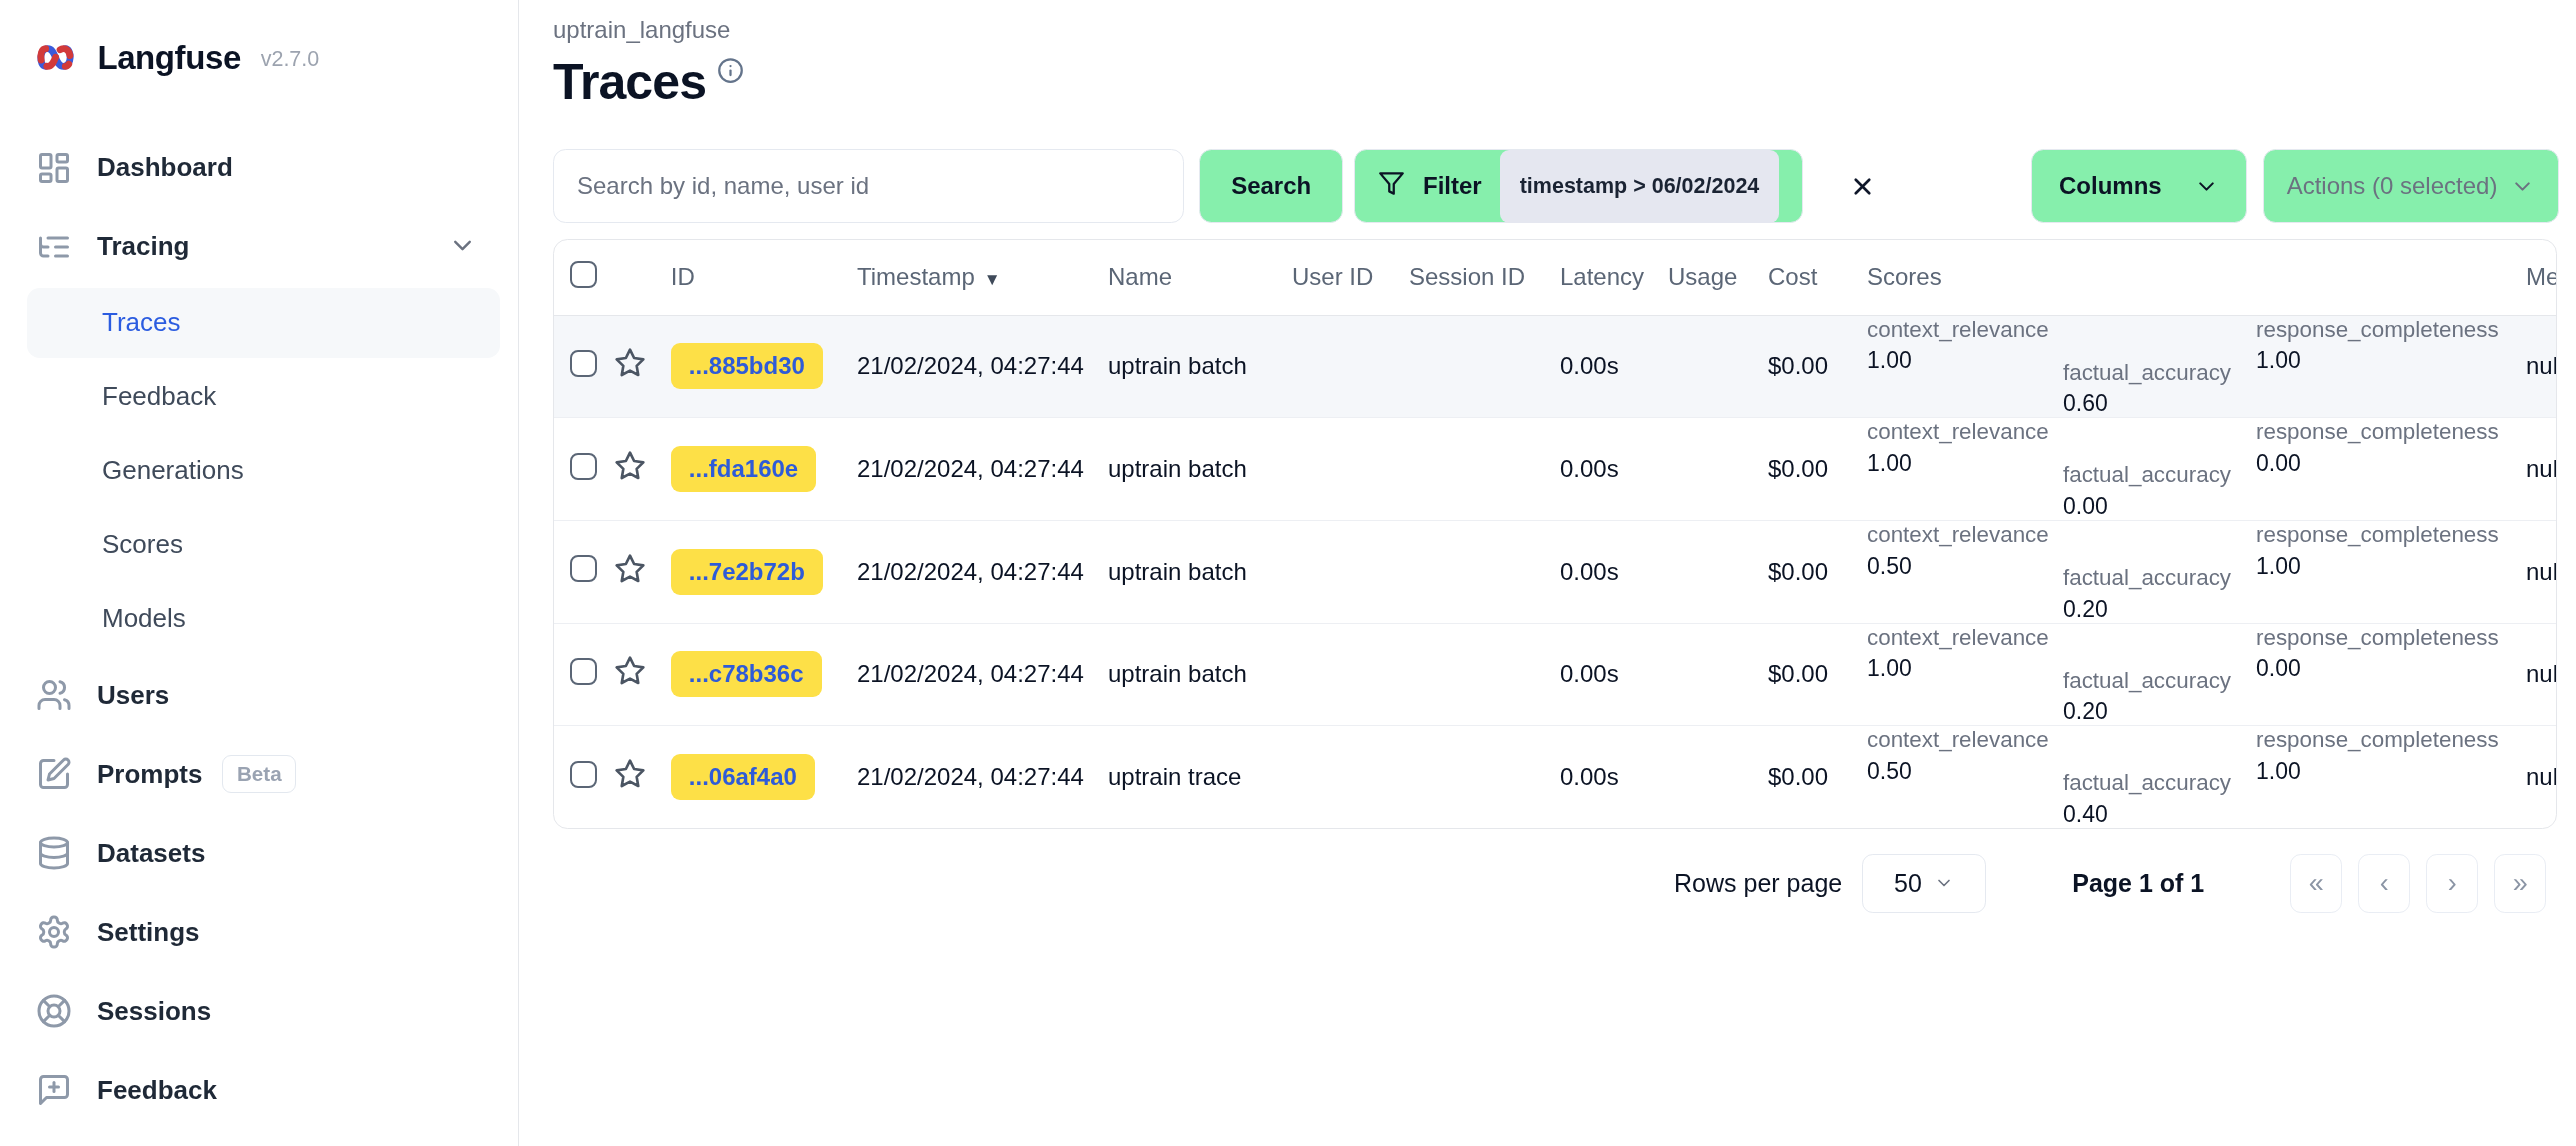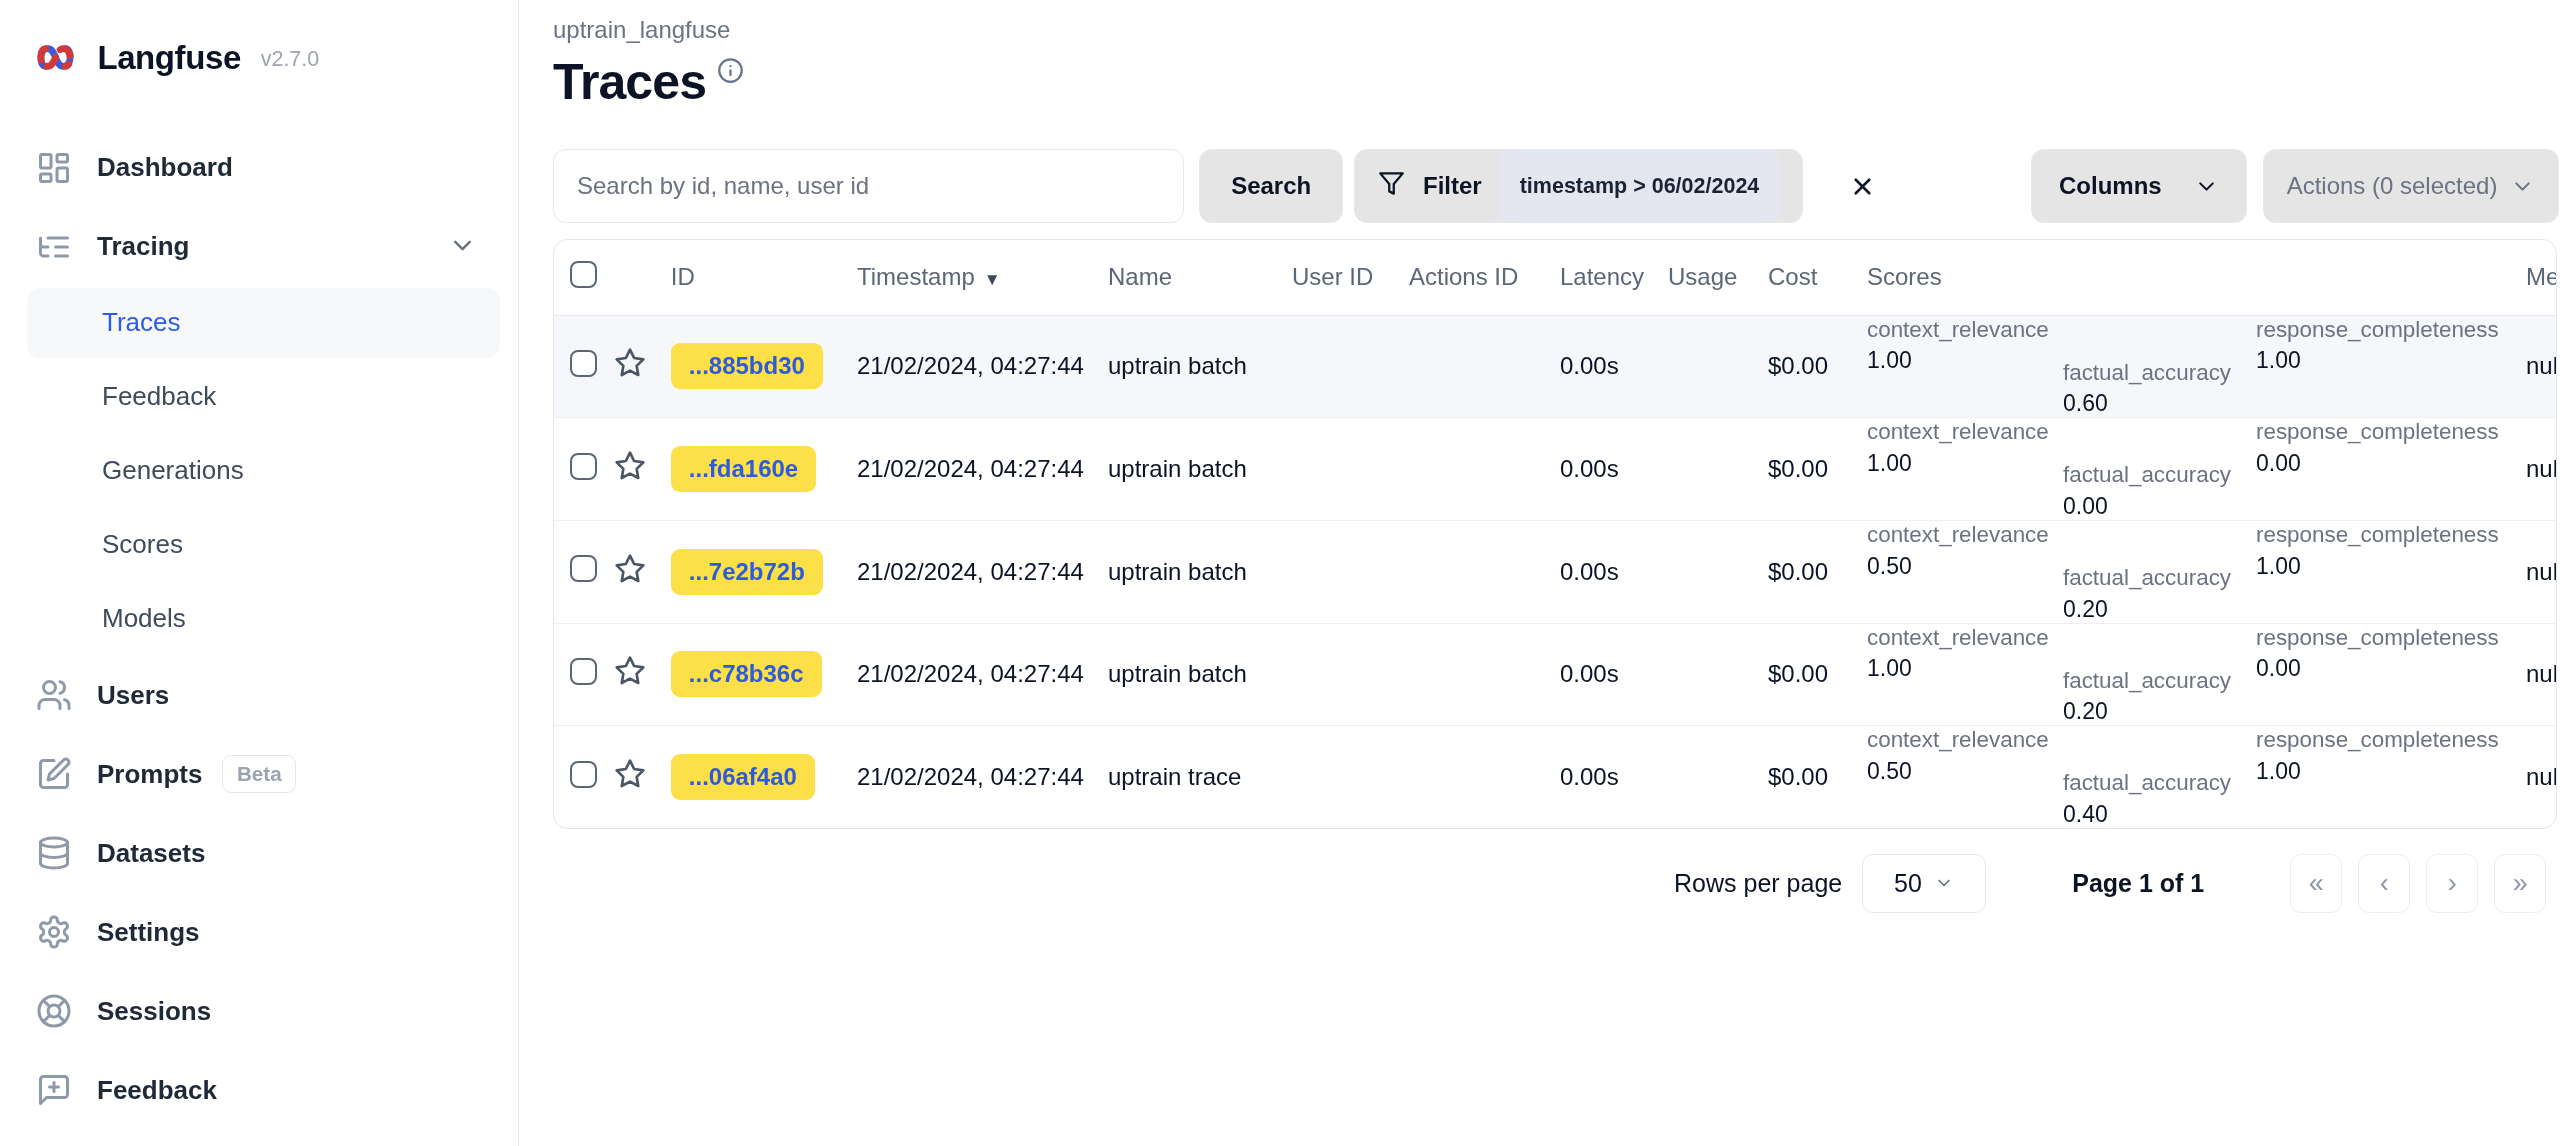--- a/index.html
+++ b/index.html
@@ -28,21 +28,21 @@
   
   .main { margin-left:519px; padding:16px 0 0 34px; }
   .breadcrumb { font-size:24px; color:#6b7280; }
   .title-row { display:flex; margin-top:9px; }
   .page-title { font-size:50px; font-weight:bold; letter-spacing:-0.9px; color:#0b1324; }
   .info-ico { color:#64748b; margin:3.6px 0 0 10.8px; }
   .info-ico svg { width:27px; height:27px; }
 
   
   .toolbar { margin-top:38px; height:74px; display:flex; align-items:stretch; padding-right:17px; }
-  .tb-btn { display:flex; align-items:center; justify-content:center; background:#e5e5e5;
+  .tb-btn { display:flex; align-items:center; justify-content:center; background:#86efac;
     border:1.8px solid #e5e9f0; border-radius:12.6px; font-size:24px; color:#0b1324; cursor:pointer; }
   .search-input { width:631px; border:1.8px solid #e5e9f0; border-radius:12.6px;
     padding:0 23px; font-size:24px; color:#0b1324; outline:none;
     font-family:"Liberation Sans", sans-serif; }
   .search-input::placeholder { color:#6b7280; }
   .search-btn { width:144px; margin-left:15.2px; font-weight:bold; }
   .filter-btn { margin-left:10.8px; padding:0 23px; gap:18px; font-weight:bold; }
   .filter-btn .ico svg { width:27px; height:27px; }
   .filter-chip { background:#e5e7f0; border-radius:9px; padding:24px 20px;
     font-size:21.5px; font-weight:bold; color:#1a2333; white-space:nowrap; }
@@ -298,21 +298,21 @@
       <thead>
         <tr>
           <th class="pl-check"><span class="checkbox"></span></th>
           <th></th>
           <th class="pl-id">ID</th>
           <th class="pl-ts">
             <span>Timestamp</span><span class="sort-tri">▼</span>
           </th>
           <th>Name</th>
           <th>User ID</th>
-          <th>Actions ID</th>
+          <th>Session ID</th>
           <th>Latency</th>
           <th>Usage</th>
           <th>Cost</th>
           <th>Scores</th>
           <th>Metadata</th>
         </tr>
       </thead>
       <tbody>
         <tr class="shaded">
           <td class="pl-check"><span class="checkbox"></span></td>

